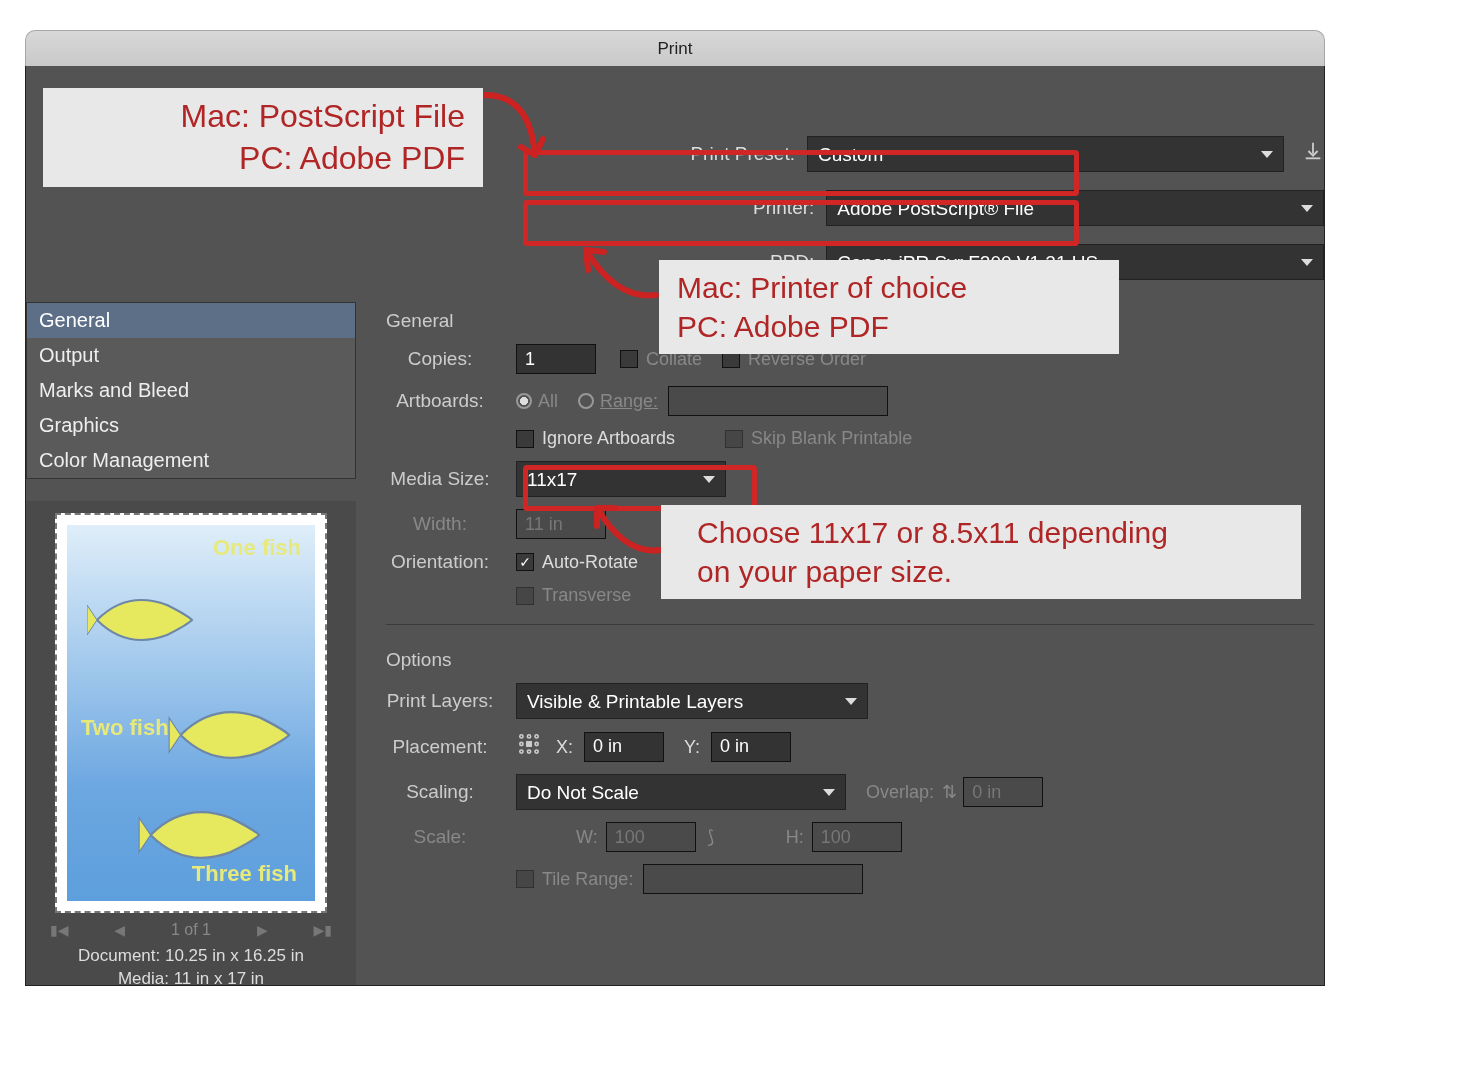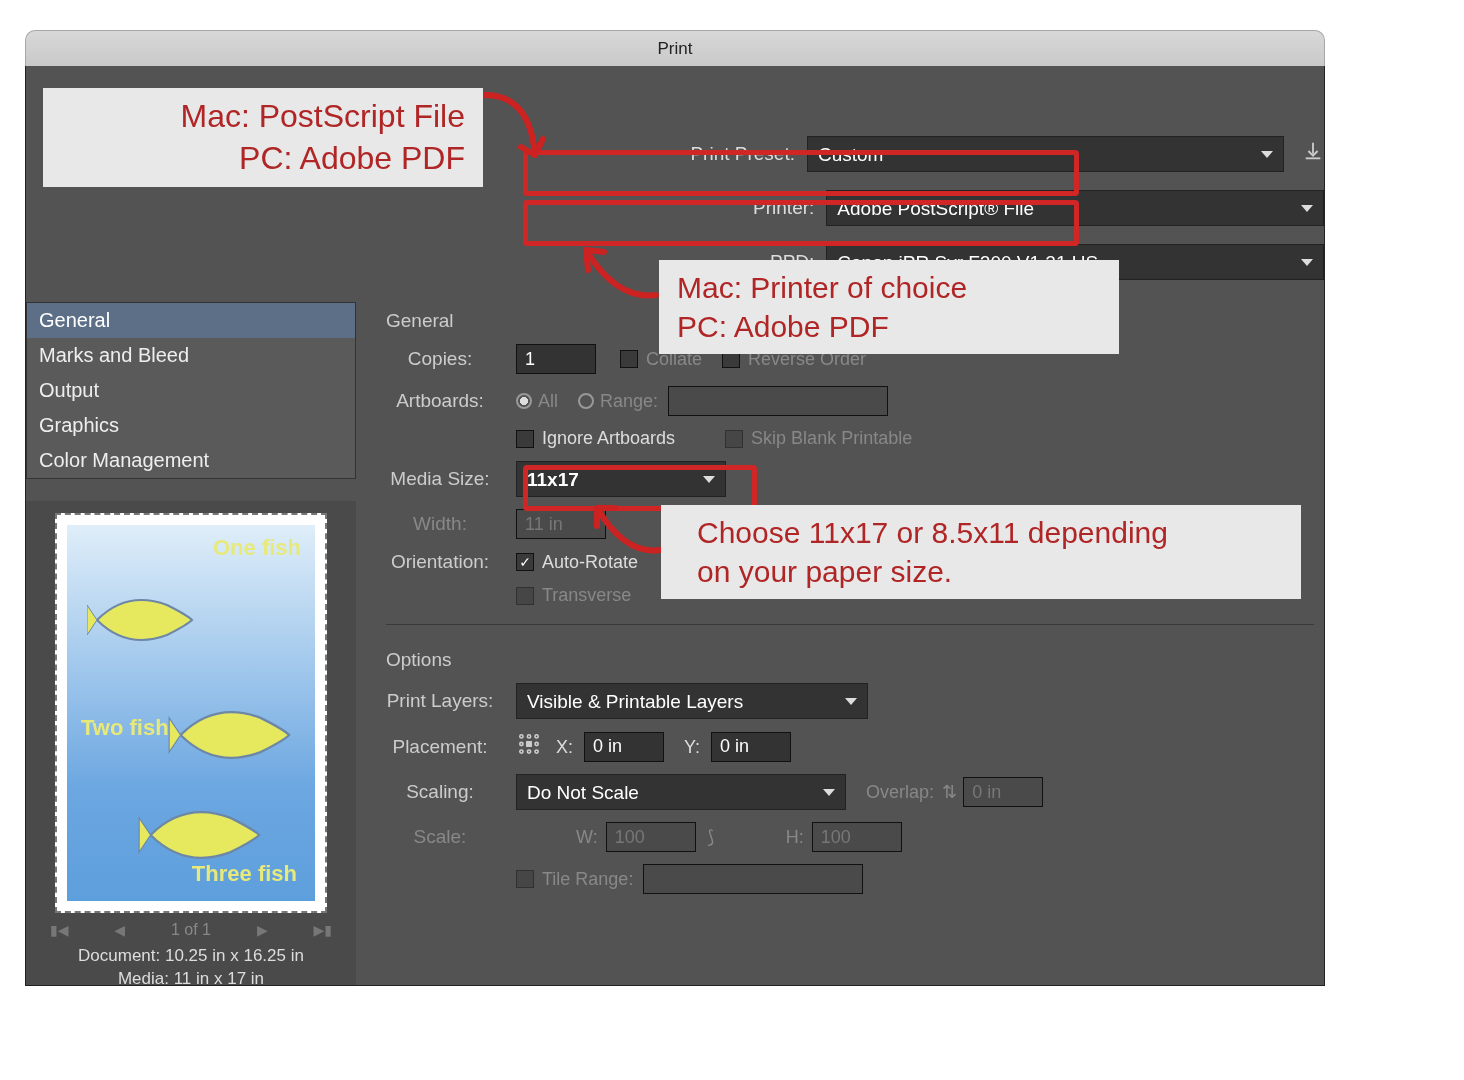--- a/index.html
+++ b/index.html
@@ -28,21 +28,21 @@
   
   .form-row { display:flex; align-items:center; margin-top:18px; }
   .lbl { width:490px; text-align:right; padding-right:12px; color:#ddd; font-size:19px; }
   .dd {
     height:36px; line-height:36px; background:#333; color:#fff;
     border:1px solid #222; padding:0 18px 0 10px; font-size:19px;
     position:relative; width:540px;
   }
   .dd .caret { position:absolute; right:10px; top:14px; width:0;height:0;
     border-left:6px solid transparent;border-right:6px solid transparent;border-top:7px solid #ddd; }
-  .dd-narrow { width:210px;font-weight:bold; }
+  .dd-narrow { width:210px; }
   .save-icon { margin-left:18px; color:#ccc; font-size:22px; }
 
   
   .cat-list { background:#5a5a5a; border:1px solid #333; font-size:20px; }
   .cat-item { padding:6px 12px; color:#eee; }
   .cat-item.selected { background:#5c6f87; color:#fff; }
 
   
   .preview-frame { margin-top:22px; padding:12px; background:#4a4a4a; }
   .preview-outer { background:#fff; border:2px dashed #777; width:272px; height:400px; margin:0 auto; padding:10px; position:relative;}
@@ -132,21 +132,21 @@
         <span class="ghost mr20">Collate</span>
         <span class="chk"></span>
         <span class="ghost">Reverse Order</span>
       </div>
 
       <div class="r-row">
         <div class="r-lbl">Artboards:</div>
         <span class="radio on"></span>
         <span class="ghost mr20">All</span>
         <span class="radio"></span>
-        <span class="ghost" style="margin-right:10px;">Range:</span>
+        <span class="ghost" style="margin-right:10px;text-decoration:underline;">Range:</span>
         <input class="num-input dim" style="width: 220px;">
       </div>
 
       <div class="r-row">
         <div class="r-lbl"></div>
         <span class="chk"></span>
         <span class="mr20">Ignore Artboards</span>
         <span style="width:30px;"></span>
         <span class="chk" style="opacity:.5;"></span>
         <span class="ghost">Skip Blank Printable</span>
@@ -234,22 +234,22 @@
         <div class="r-lbl"></div>
         <span class="chk" style="opacity:.5"></span>
         <span class="ghost" style="margin-right:10px;">Tile Range:</span>
         <input class="num-input dim" style="width: 220px;">
       </div>
     </div>
 
     <div class="left-col">
       <div class="cat-list">
         <div class="cat-item selected">General</div>
+        <div class="cat-item">Output</div>
         <div class="cat-item">Marks and Bleed</div>
-        <div class="cat-item">Output</div>
         <div class="cat-item">Graphics</div>
         <div class="cat-item">Color Management</div>
       </div>
 
       <div class="preview-frame">
         <div class="preview-outer">
           <div class="preview-inner">
             <span class="fishlabel one">One fish</span>
             <span class="fishlabel two">Two fish</span>
             <span class="fishlabel three">Three fish</span>

